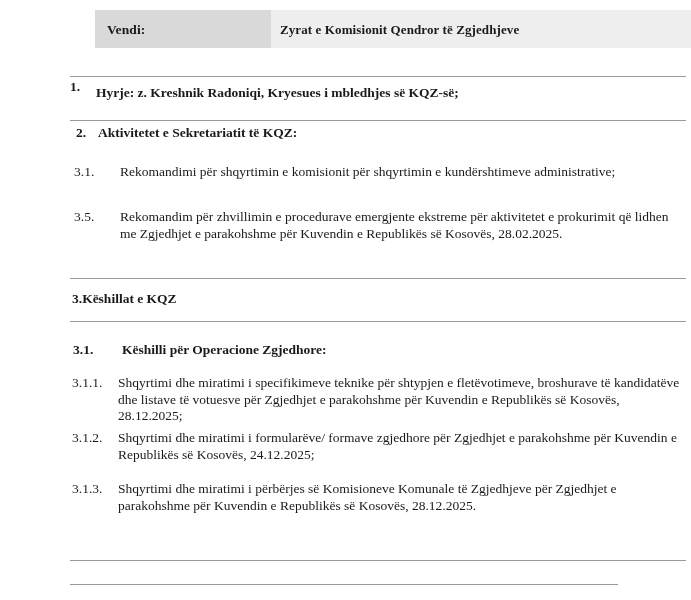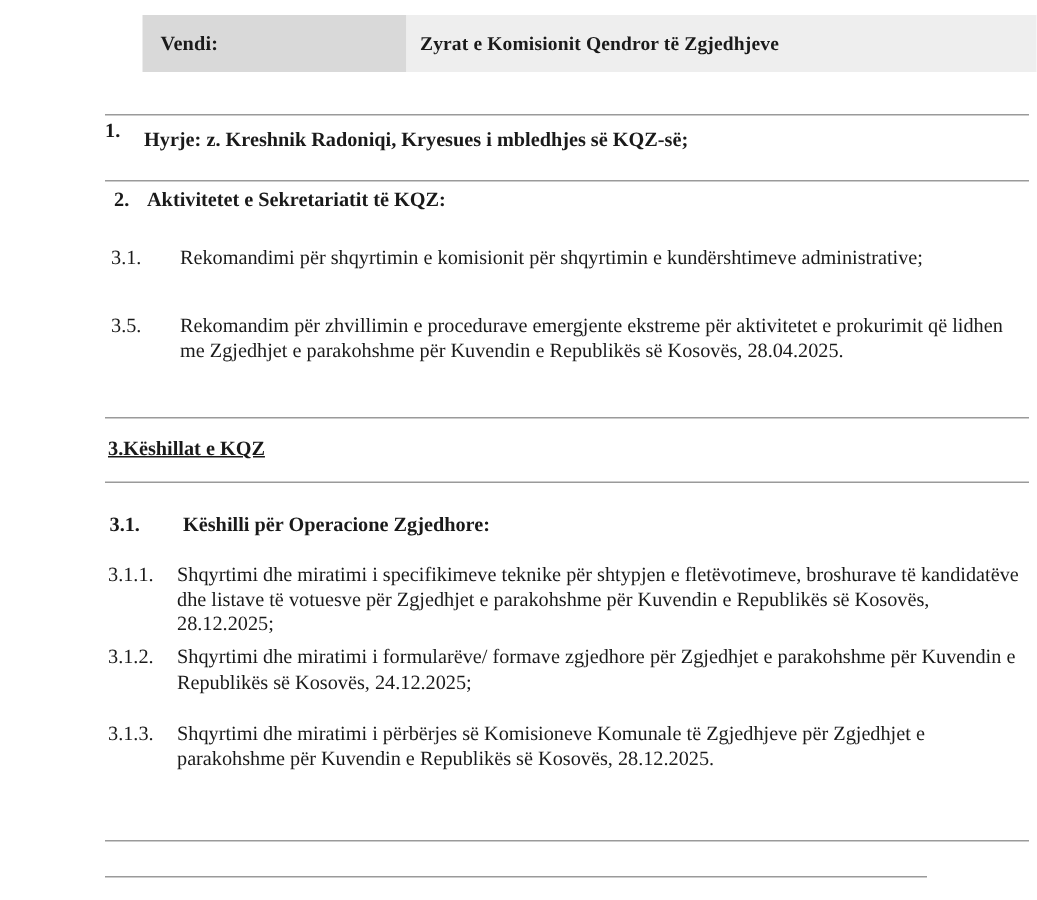--- a/index.html
+++ b/index.html
@@ -144,26 +144,26 @@
     <span class="txt bold ind-h2">Aktivitetet e Sekretariatit të KQZ:</span>
   </div>
 
   <div class="row" style="top:164px;">
     <span class="num" style="left:4px;">3.1.</span>
     <span class="txt ind-l2">Rekomandimi për shqyrtimin e komisionit për shqyrtimin e kundërshtimeve administrative;</span>
   </div>
 
   <div class="row" style="top:209px;">
     <span class="num" style="left:4px;">3.5.</span>
-    <span class="txt ind-l2">Rekomandim për zhvillimin e procedurave emergjente ekstreme për aktivitetet e prokurimit që lidhen me Zgjedhjet e parakohshme për Kuvendin e Republikës së Kosovës, 28.04.2025.</span>
+    <span class="txt ind-l2">Rekomandim për zhvillimin e procedurave emergjente ekstreme për aktivitetet e prokurimit që lidhen me Zgjedhjet e parakohshme për Kuvendin e Republikës së Kosovës, 28.02.2025.</span>
   </div>
 
   <div class="rule" style="top:278px;"></div>
   <div class="row" style="top:291px;">
-    <span class="txt bold" style="padding-left:2px;text-decoration:underline;">3.Këshillat e KQZ</span>
+    <span class="txt bold" style="padding-left:2px;">3.Këshillat e KQZ</span>
   </div>
 
   <div class="rule" style="top:321px;"></div>
   <div class="row" style="top:342px;">
     <span class="num bold" style="left:3px;">3.1.</span>
     <span class="txt bold ind-h31">Këshilli për Operacione Zgjedhore:</span>
   </div>
 
   <div class="row" style="top:363px;margin-top:12px;">
     <span class="num" style="left:2px;">3.1.1.</span>

